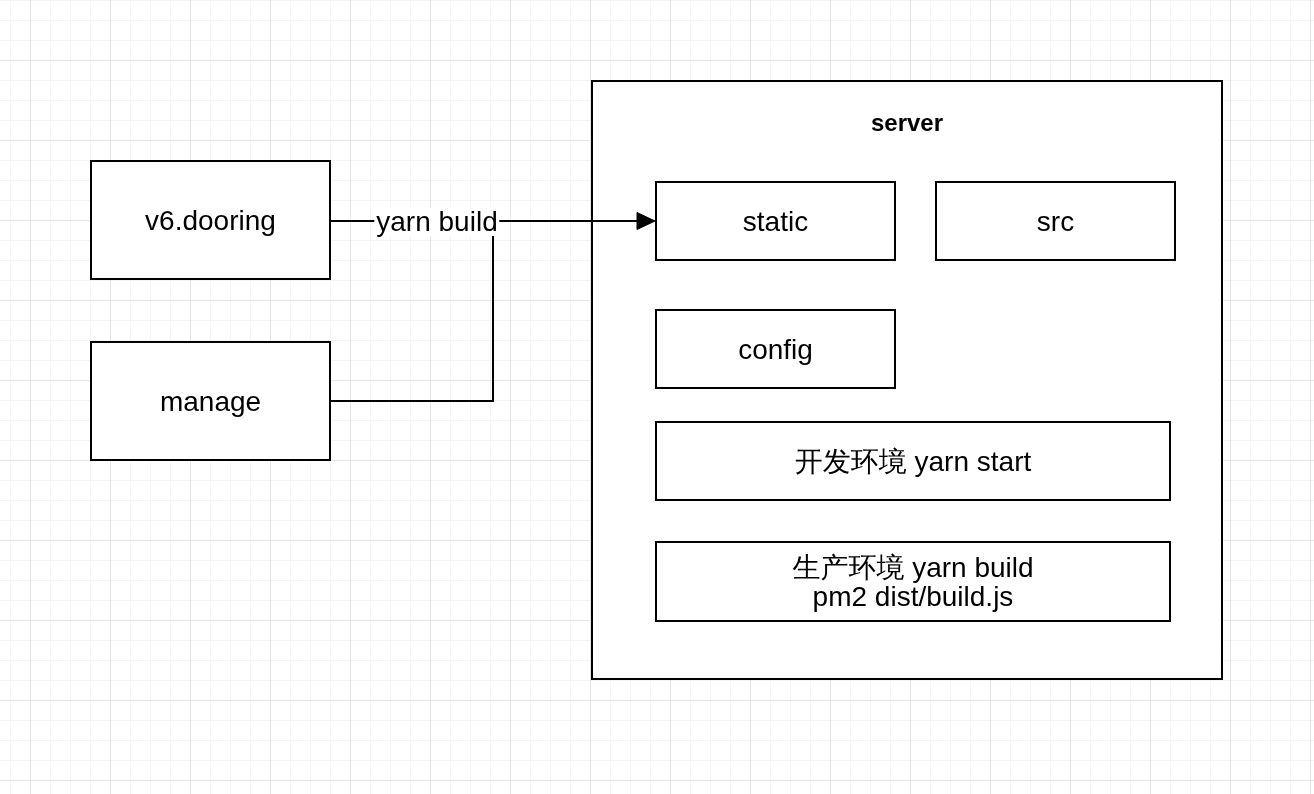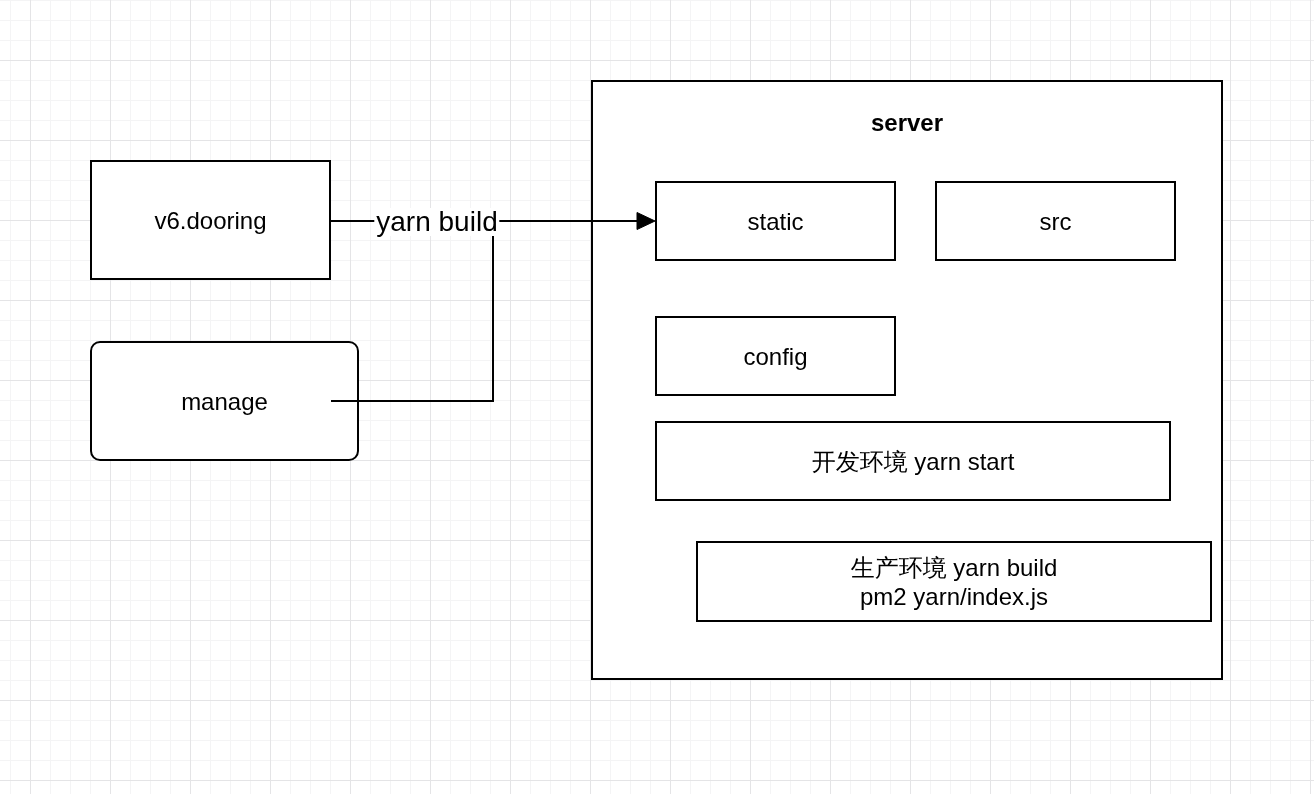--- a/index.html
+++ b/index.html
@@ -26,49 +26,49 @@
   }
   .node {
     position: absolute;
     box-sizing: border-box;
     border: 2px solid #000000;
     background: #ffffff;
     display: flex;
     align-items: center;
     justify-content: center;
     text-align: center;
-    font-size: 24px;
+    font-size: 28px;
     line-height: 29px;
     white-space: nowrap;
   }
   .container-box {
     position: absolute;
     box-sizing: border-box;
     border: 2px solid #000000;
     background: #ffffff;
   }
   .container-title {
     position: absolute;
     left: 0;
     top: 26px;
     width: 100%;
     text-align: center;
     font-size: 24px;
     line-height: 29px;
     font-weight: bold;
   }
   #node-v6-dooring { left: 90px;  top: 160px; width: 241px; height: 120px; }
-  #node-manage     { left: 90px;  top: 341px; width: 269px; height: 120px; border-radius: 10px; }
+  #node-manage     { left: 90px;  top: 341px; width: 241px; height: 120px; }
   #container-server{ left: 591px; top: 80px;  width: 632px; height: 600px; }
   #node-static     { left: 655px; top: 181px; width: 241px; height: 80px; }
   #node-src        { left: 935px; top: 181px; width: 241px; height: 80px; }
-  #node-config     { left: 655px; top: 316px; width: 241px; height: 80px; }
+  #node-config     { left: 655px; top: 309px; width: 241px; height: 80px; }
   #node-public     { left: 935px; top: 301px; width: 241px; height: 80px; }
   #node-dev-env    { left: 655px; top: 421px; width: 516px; height: 80px; }
-  #node-prod-env   { left: 655px; top: 541px; width: 516px; height: 81px; white-space: normal; margin-left: 41px; }
+  #node-prod-env   { left: 655px; top: 541px; width: 516px; height: 81px; white-space: normal; }
   #node-prod-env .multiline { white-space: nowrap; }
 
   .connector-layer {
     position: absolute;
     left: 0; top: 0;
     width: 1314px; height: 794px;
     pointer-events: none;
     z-index: 5;
   }
   .edge-label {
@@ -114,21 +114,21 @@
   </div>
 
 
   <div class="node" id="node-dev-env">
     <span>开发环境 yarn start</span>
   </div>
 
   <div class="node" id="node-prod-env">
     <span class="multiline">
       <span>生产环境 yarn build</span><br>
-      <span>pm2 yarn/index.js</span>
+      <span>pm2 dist/build.js</span>
     </span>
   </div>
 
   <svg class="connector-layer" width="1314" height="794" viewBox="0 0 1314 794" xmlns="http://www.w3.org/2000/svg">
 
     <path d="M 330 221 L 638 221" stroke="#000000" stroke-width="2" fill="none"></path>
     <polygon points="655,221 637,212.5 637,229.5" fill="#000000" stroke="#000000"></polygon>
 
     <path d="M 331 401 L 493 401 L 493 221" stroke="#000000" stroke-width="2" fill="none"></path>
   </svg>

